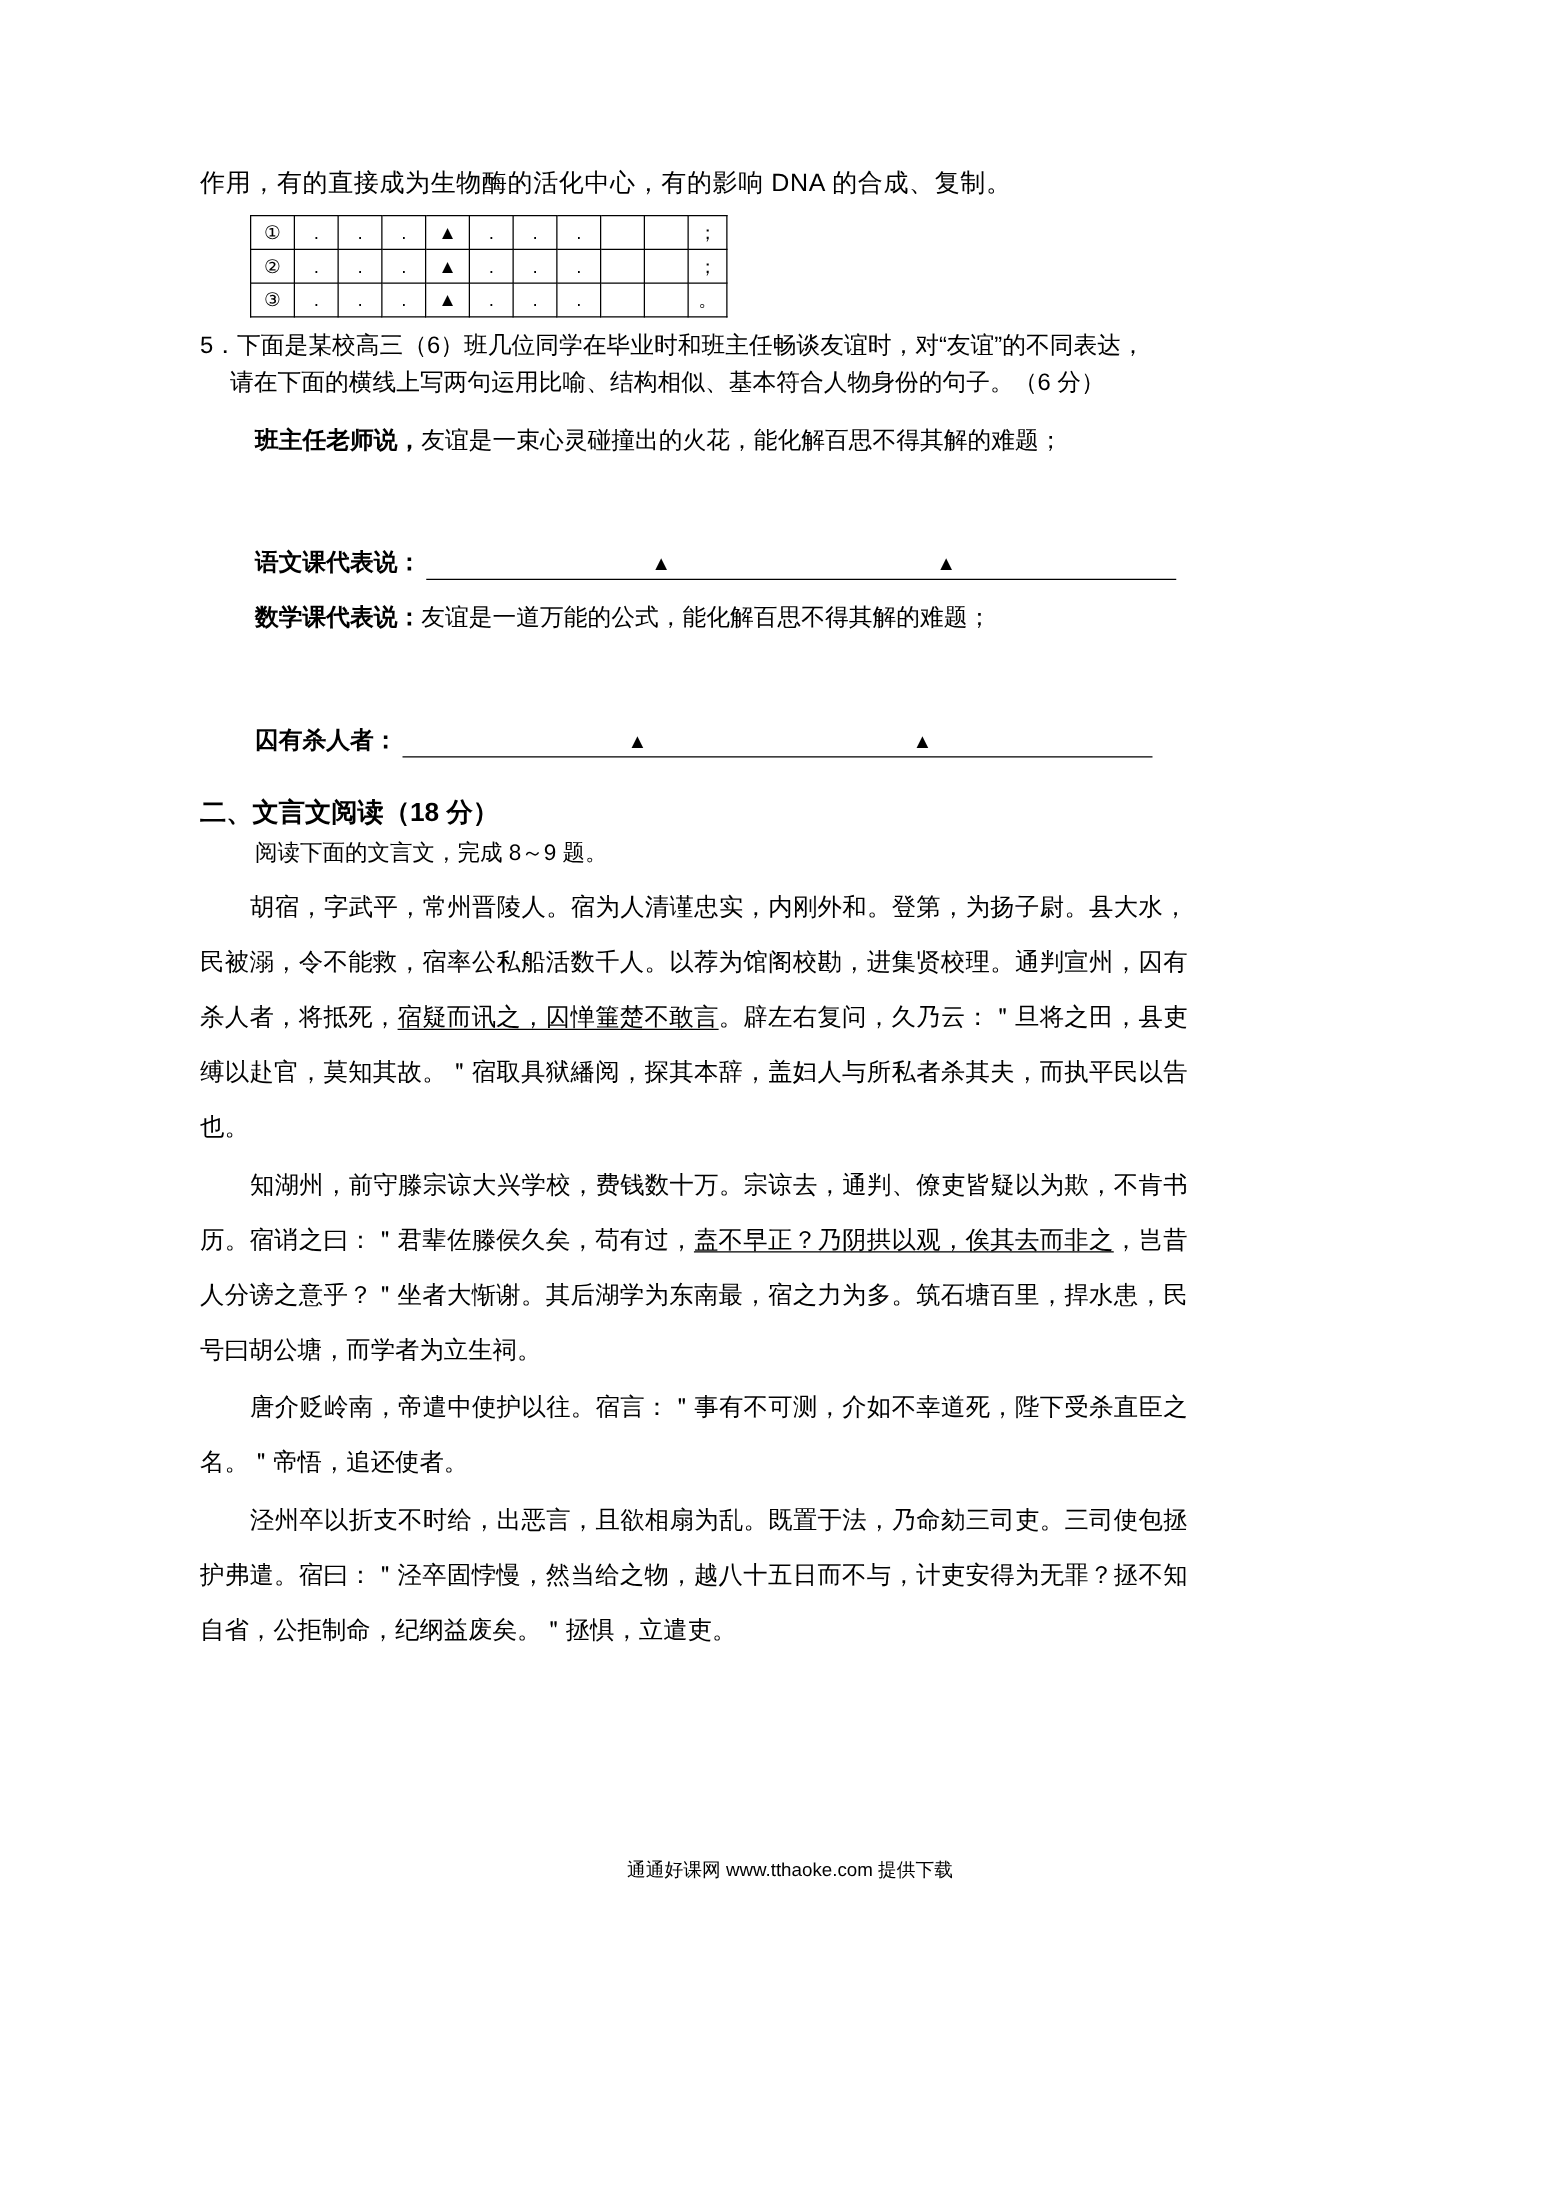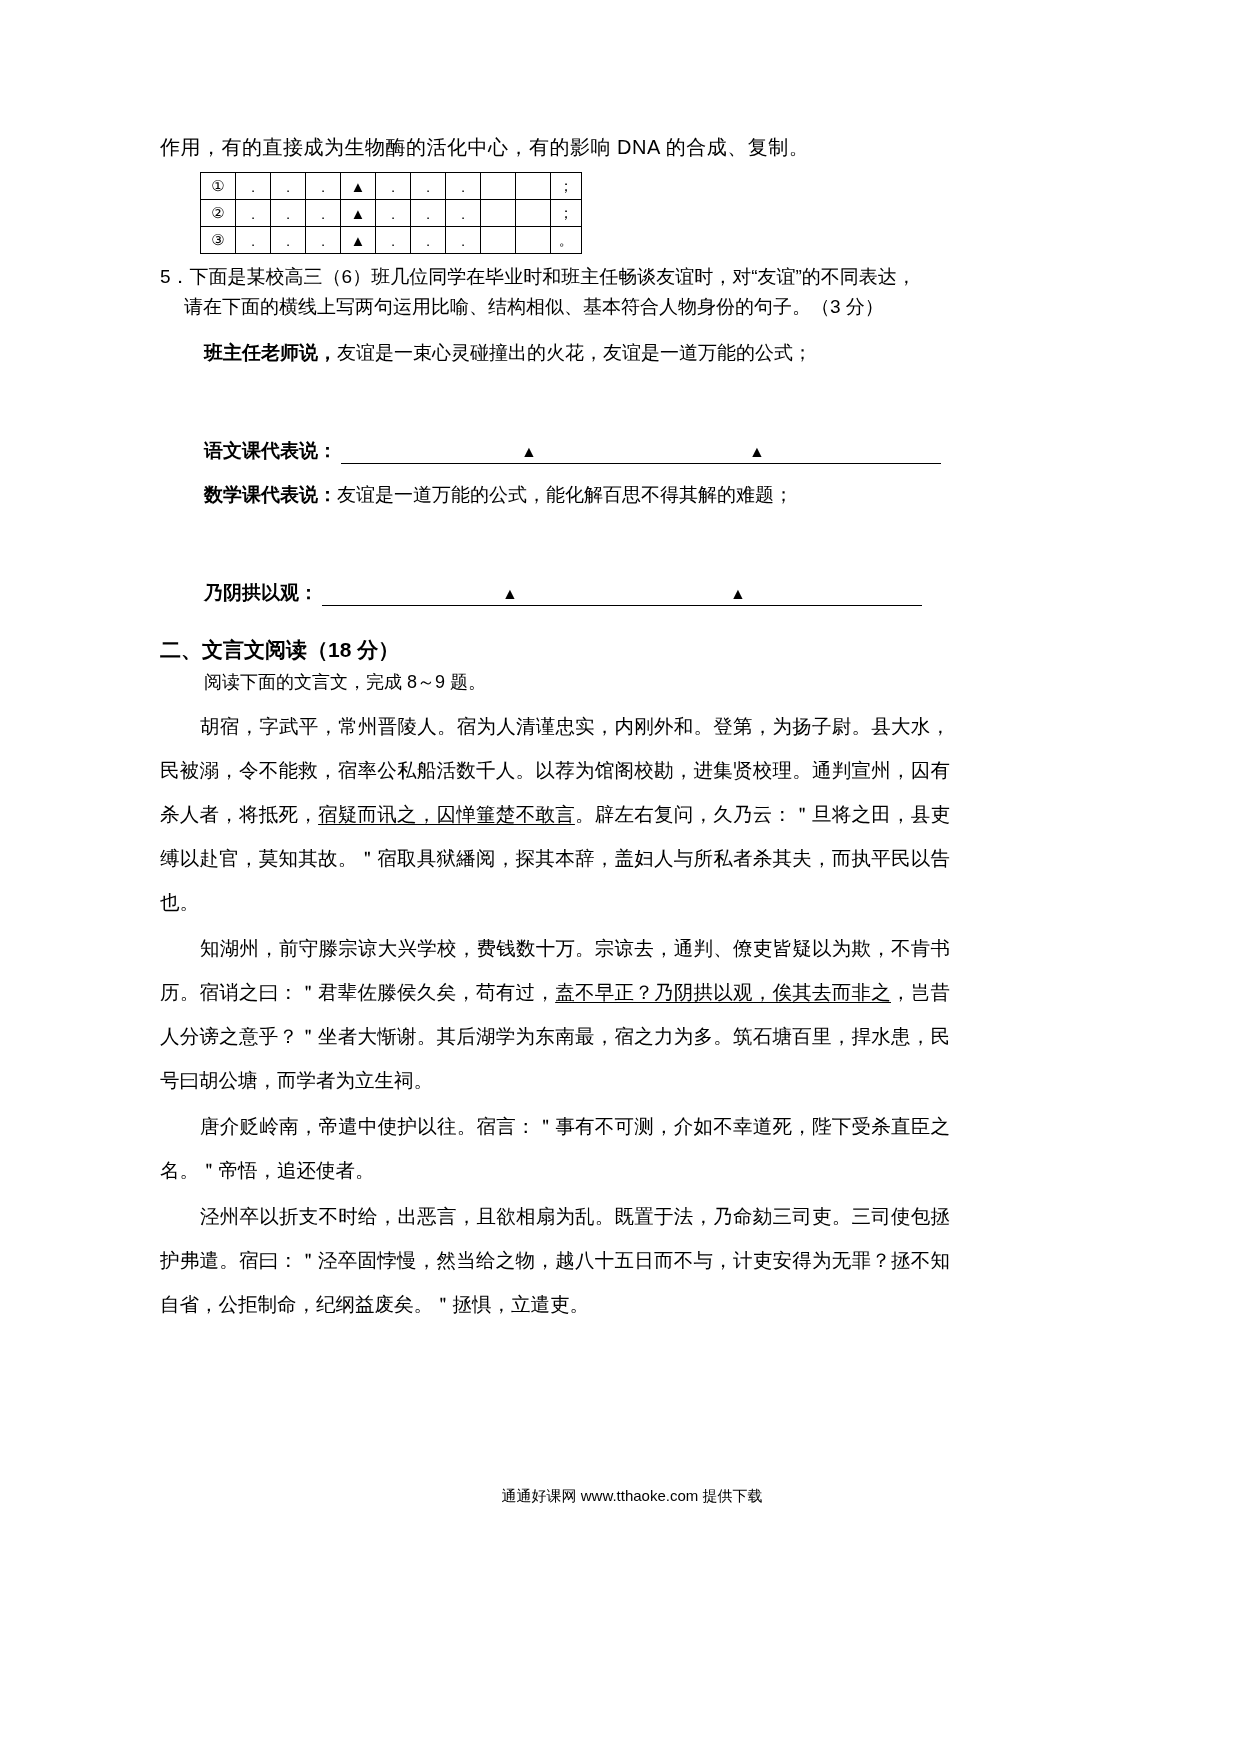--- a/index.html
+++ b/index.html
@@ -201,41 +201,41 @@
           <td class="cell"></td>
           <td class="cell"></td>
           <td class="end">。</td>
         </tr>
       </tbody>
         </table>
     </div>
 
     <div class="q-block">
       <span class="q-num">5．</span><span>下面是某校高三（6）班几位同学在毕业时和班主任畅谈友谊时，对“友谊”的不同表达，</span>
-      <span class="q-text-indent">请在下面的横线上写两句运用比喻、结构相似、基本符合人物身份的句子。（3 分）</span>
+      <span class="q-text-indent">请在下面的横线上写两句运用比喻、结构相似、基本符合人物身份的句子。（6 分）</span>
     </div>
 
     <div class="dialog-line">
-      <span class="dialog-label">班主任老师说，</span><span>友谊是一束心灵碰撞出的火花，友谊是一道万能的公式；</span>
+      <span class="dialog-label">班主任老师说，</span><span>友谊是一束心灵碰撞出的火花，能化解百思不得其解的难题；</span>
     </div>
 
     <div class="blank-row">
       <span class="blank-label">语文课代表说：</span>
       <span class="blank-line">
         <span class="tri1">▲</span>
         <span class="tri2">▲</span>
       </span>
     </div>
 
     <div class="dialog-line">
       <span class="dialog-label">数学课代表说：</span><span>友谊是一道万能的公式，能化解百思不得其解的难题；</span>
     </div>
 
     <div class="blank-row">
-      <span class="blank-label">乃阴拱以观：</span>
+      <span class="blank-label">囚有杀人者：</span>
       <span class="blank-line">
         <span class="tri1">▲</span>
         <span class="tri2">▲</span>
       </span>
     </div>
 
     <div class="section-head">二、文言文阅读（18 分）</div>
     <div class="section-sub">阅读下面的文言文，完成 8～9 题。</div>
 
     <div class="prose">

